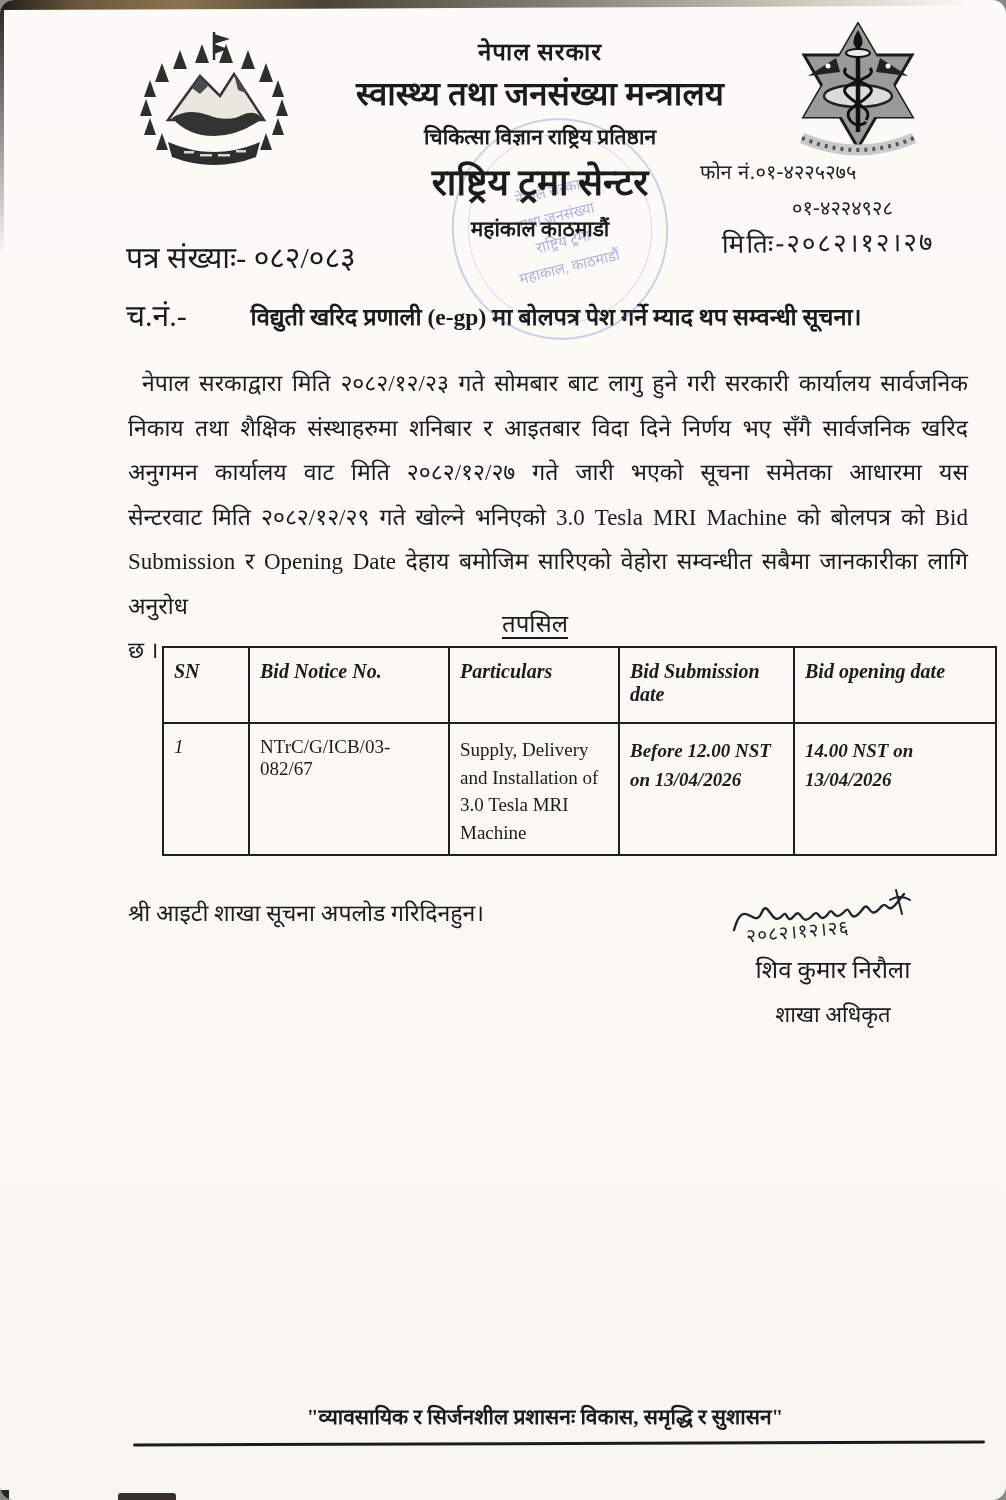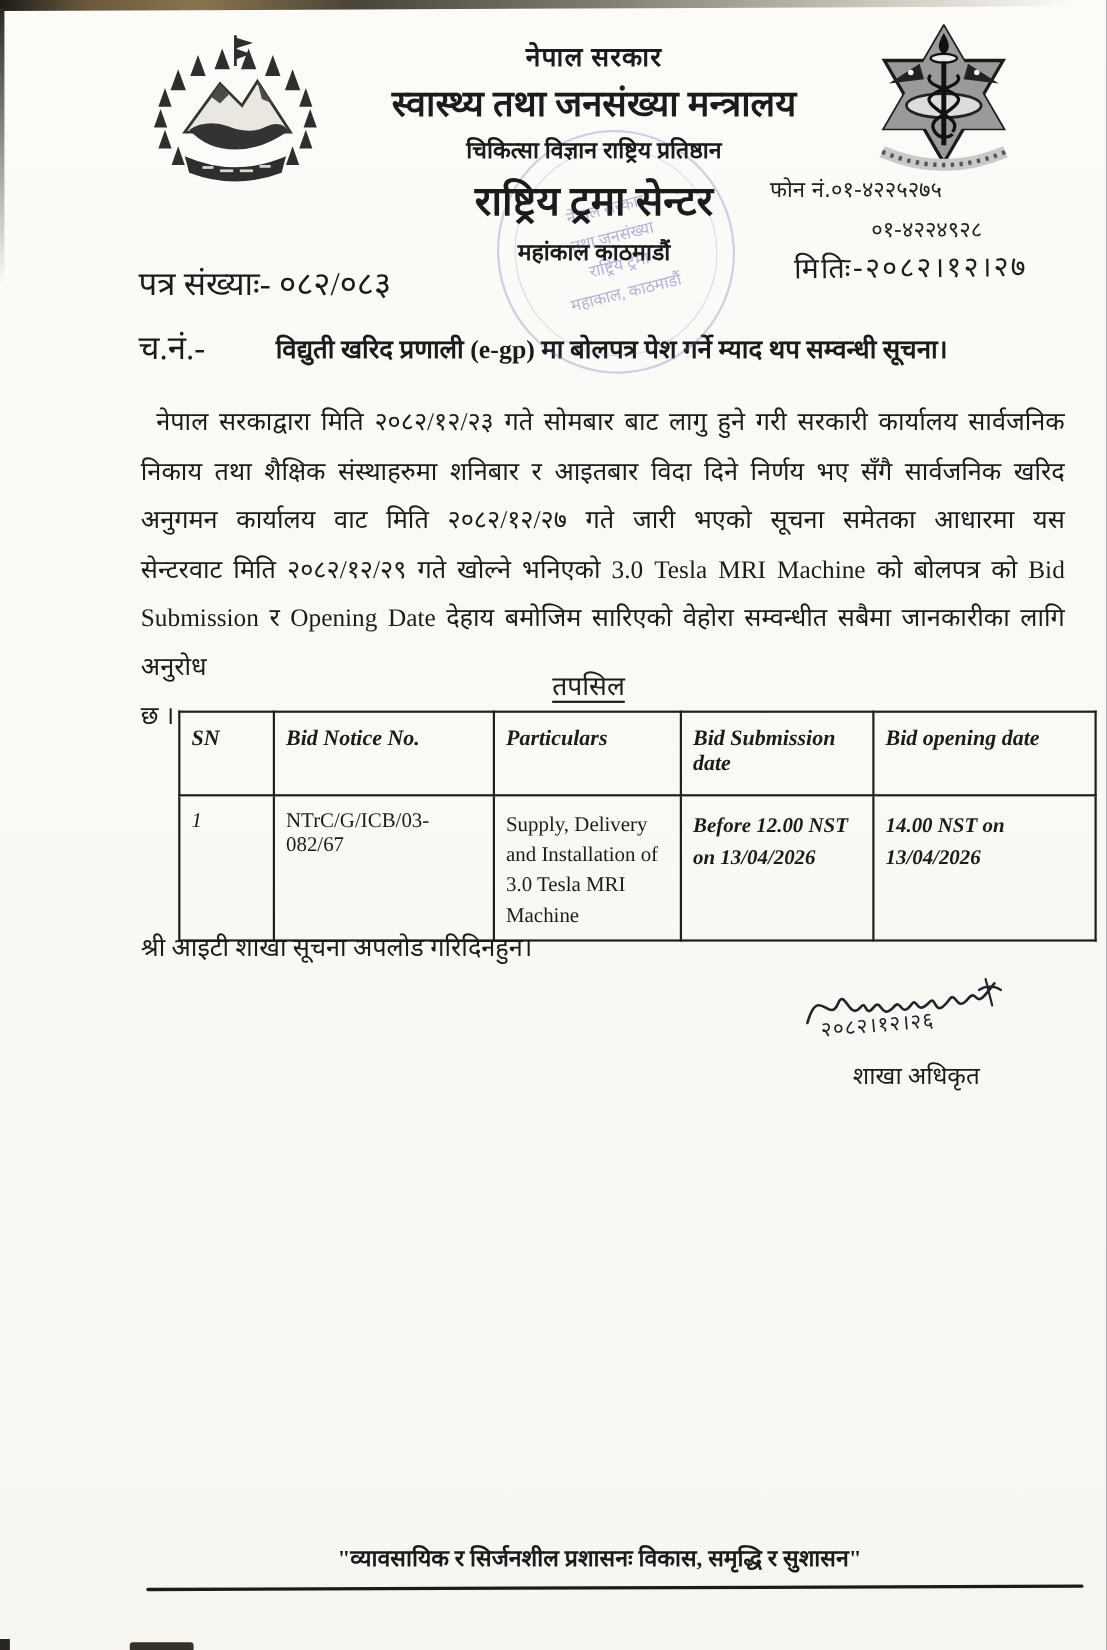--- a/index.html
+++ b/index.html
@@ -1,20 +1,20 @@
 <!DOCTYPE html>
 <html><head>
 <meta charset="utf-8">
 <style>
   * { margin:0; padding:0; box-sizing:border-box; }
   html,body { background:#888; }
   .page {
     position:relative; width:1006px; height:1500px; margin:0 auto;
     background:linear-gradient(180deg,#fcfbf7 0%,#faf8f3 60%,#f8f6f0 100%);
-    color:#1b1b1b; font-family:"Liberation Serif", serif; overflow:hidden;
+    color:#1b1b1b; font-family:"Liberation Serif", serif; overflow:hidden;border-radius:14px;
   }
   
   .edge-top{position:absolute;top:0;left:0;width:100%;height:10px;
     background:linear-gradient(90deg,#1e1c18 0%,#6b5a3e 8%,#8a7450 18%,#4a4438 32%,rgba(90,84,70,.75) 55%,rgba(120,112,90,.35) 80%,rgba(160,150,120,0) 97%);
     transform:rotate(-.25deg);transform-origin:left top;}
   .edge-left{position:absolute;top:8px;left:0;width:4px;height:250px;
     background:linear-gradient(180deg,#2c2925,rgba(44,41,37,0));}
   .corner-bl{position:absolute;left:0;bottom:0;width:9px;height:10px;background:#2a2622;}
   .patch-bl{position:absolute;left:118px;bottom:0;width:58px;height:7px;background:#35302a;border-radius:3px 3px 0 0;}
 
@@ -58,21 +58,21 @@
 
   table.bids{position:absolute;left:162px;top:646px;border-collapse:collapse;
     font-family:"Liberation Serif",serif;}
   table.bids th,table.bids td{border:2px solid #1f1f1f;vertical-align:top;text-align:left;}
   table.bids th{font-size:20px;font-style:italic;font-weight:bold;padding:12px 10px 6px 10px;height:76px;}
   table.bids td{padding:12px 8px 8px 10px;height:128px;font-size:19px;}
   td.c-sn{font-style:italic;font-size:20px;}
   td.c-part{font-size:20px;line-height:1.45;margin-left:42px;}
   td.c-date{font-weight:bold;font-style:italic;line-height:1.55;}
 
-  .closing{position:absolute;left:128px;top:844px;font-size:23px;}
+  .closing{position:absolute;left:128px;top:896px;font-size:23px;}
 
   .sig-block{position:absolute;left:688px;top:886px;width:290px;text-align:center;}
   .sig-scrawl{position:relative;height:62px;}
   .sig-scrawl svg{position:absolute;left:40px;top:0;}
   .sig-date{position:absolute;left:58px;top:32px;font-size:19px;letter-spacing:1px;
     color:#23232e;transform:rotate(-5deg);font-family:"DejaVu Sans",sans-serif;}
   .sig-name{font-size:24px;margin-top:4px;}
   .sig-title{font-size:22px;margin-top:13px;}
 
   .footer-slogan{position:absolute;left:545px;top:1402px;transform:translateX(-50%);
@@ -213,19 +213,20 @@
   <div class="closing">श्री आइटी शाखा सूचना अपलोड गरिदिनहुन।</div>
 
   <div class="sig-block">
     <div class="sig-scrawl">
       <svg width="210" height="60" viewBox="0 0 210 60">
         <path d="M6,44 C16,8 26,46 34,26 C40,12 44,42 54,30 C60,22 58,40 66,30 C74,20 72,42 84,30 C92,20 90,40 100,28 C106,18 104,38 116,26 C124,16 120,42 134,24 C142,12 140,36 152,22 C160,12 158,30 168,18 L176,8" stroke="#23232e" stroke-width="2.4" fill="none" stroke-linecap="round"></path>
         <path d="M168,4 L174,28 M162,14 C168,10 176,10 182,14" stroke="#23232e" stroke-width="2" fill="none" stroke-linecap="round"></path>
       </svg>
       <div class="sig-date">२०८२।१२।२६</div>
     </div>
+    <div class="sig-name">शिव कुमार निरौला</div>
     <div class="sig-title">शाखा अधिकृत</div>
   </div>
 
   <div class="footer-slogan">"व्यावसायिक र सिर्जनशील प्रशासनः विकास, समृद्धि र सुशासन"</div>
   <div class="footer-line"></div>
 
 </div>
 
 </body></html>

